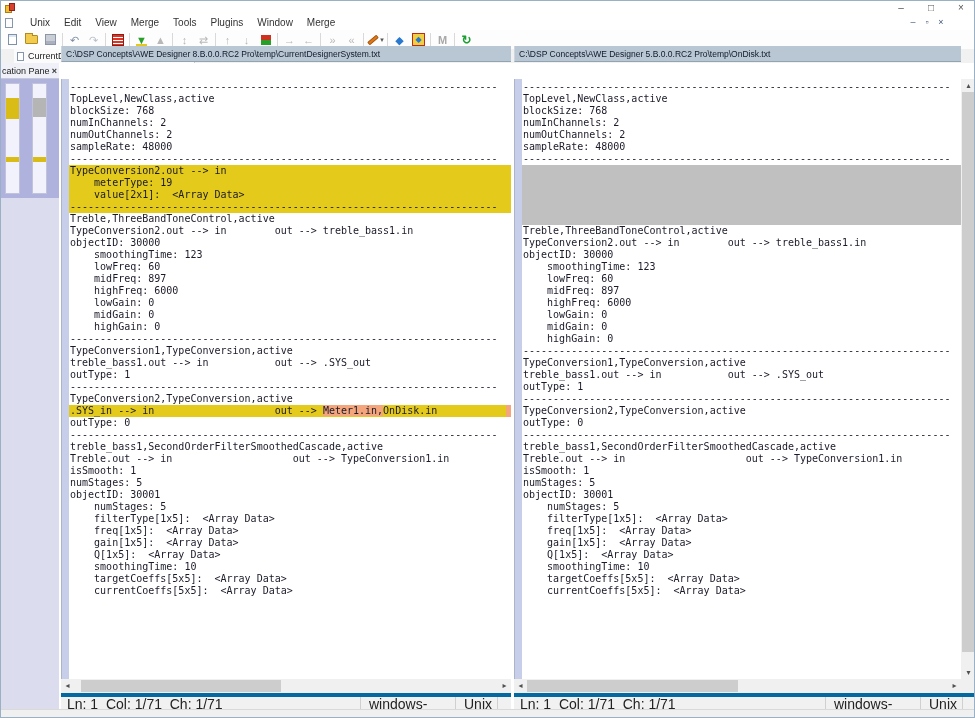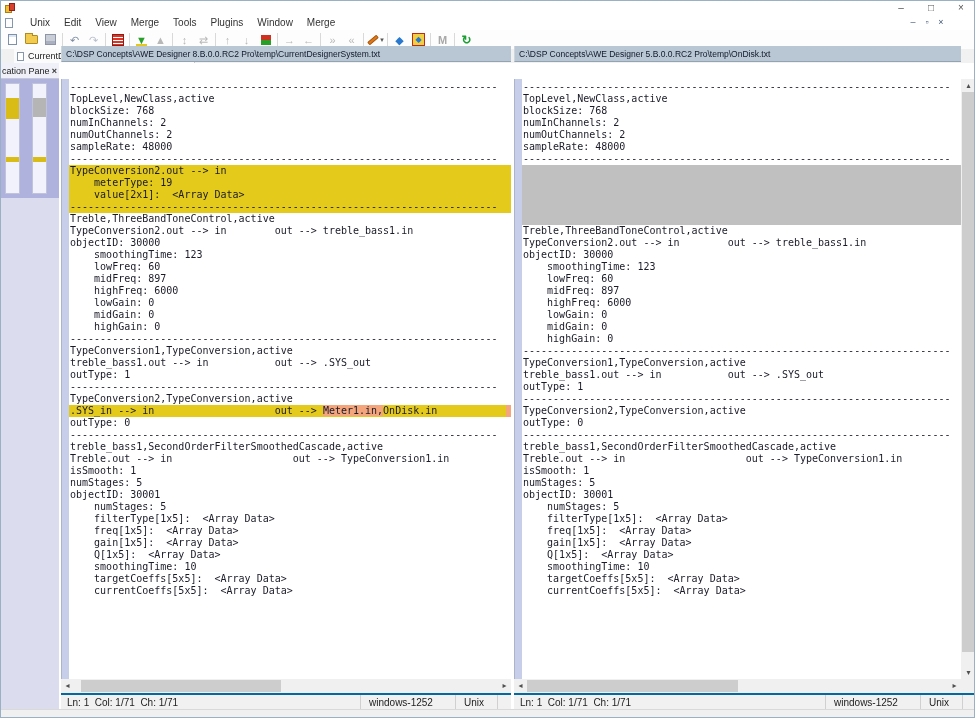--- a/index.html
+++ b/index.html
@@ -76,21 +76,21 @@
   
   .hscroll { position:absolute; top:678px; height:14px; background:#f0f0f0; }
   .hs-arrow { position:absolute; top:0; width:13px; height:14px; text-align:center; line-height:14px; font-size:8px; color:#505050; background:#f0f0f0; }
   .hs-thumb { position:absolute; top:1px; height:12px; background:#cdcdcd; }
   .vscroll { position:absolute; left:960px; top:78px; width:15px; height:600px; background:#f0f0f0; }
   .vs-arrow { position:absolute; left:0; width:15px; height:13px; text-align:center; line-height:13px; font-size:8px; color:#505050; }
   .vs-thumb { position:absolute; left:1px; width:13px; background:#cdcdcd; }
   .scroll-corner { position:absolute; left:960px; top:678px; width:15px; height:14px; background:#f0f0f0; }
 
   
-  .pane-status { position:absolute; top:692px; height:16px; background:#f1f1f1; border-top:2px solid #0369a1; display:flex; font-size:10px; color:#222; }
+  .pane-status { position:absolute; top:692px; height:16px; background:#f1f1f1; border-top:4px solid #0369a1; display:flex; font-size:14px; color:#222; }
   .ps-main { flex:1; padding-left:6px; line-height:15px; white-space:pre; }
   .ps-seg { border-left:1px solid #d0d0d0; line-height:15px; text-align:left; padding-left:8px; }
   .ps-enc { width:95px; } .ps-eol { width:42px; } .ps-end { width:14px; }
   .main-status { position:absolute; left:0; top:708px; width:975px; height:10px; background:#f0f0f0; border-top:1px solid #d9d9d9; }
 
   .pane-split { position:absolute; top:62px; width:3px; height:646px; background:#fff; }
 </style>
 </head>
 <body>
 

